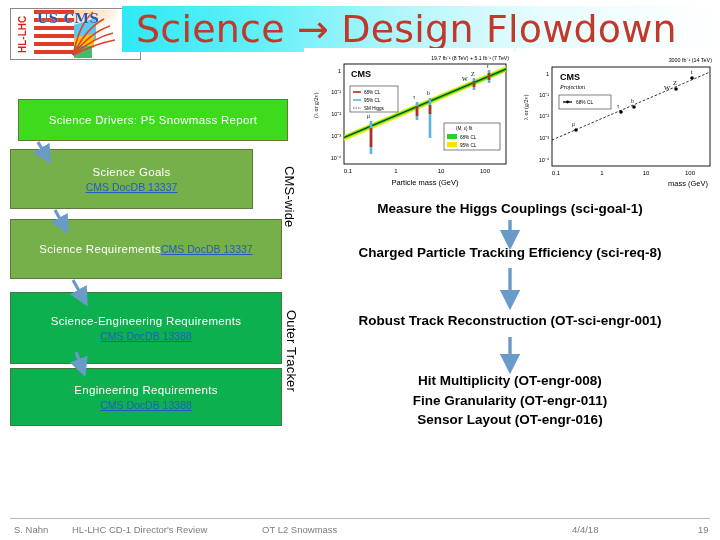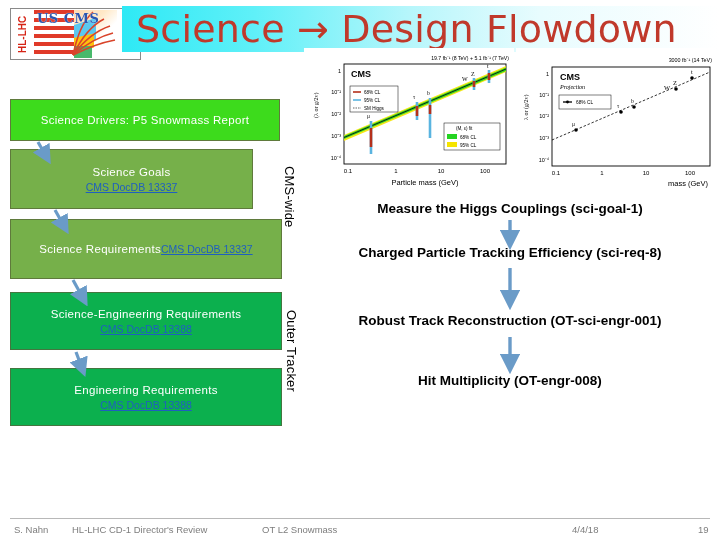--- a/index.html
+++ b/index.html
@@ -140,38 +140,38 @@
   }
   .flowbox .bl {
     display: block;
     font-size: 10.5px;
     color: #1f5fbf;
     text-decoration: underline;
     line-height: 14px;
   }
 
   #box-drivers {
-    left: 10px; top: 99px; width: 270px; height: 42px;
+    left: 18px; top: 99px; width: 270px; height: 42px;
     background: #3ddb1c;
     display: flex; align-items: center; justify-content: center;
   }
   #box-drivers .bt { font-size: 11.5px; }
 
   #box-goals {
     left: 10px; top: 149px; width: 243px; height: 60px;
     background: #76b04a;
     display: flex; flex-direction: column; align-items: center; justify-content: center;
   }
   #box-reqs {
     left: 10px; top: 219px; width: 272px; height: 60px;
     background: #76b04a;
     display: flex; align-items: center; justify-content: center;
   }
   #box-sci-engr {
-    left: 10px; top: 292px; width: 272px; height: 58px;
+    left: 10px; top: 292px; width: 272px; height: 72px;
     background: #0cb04e;
     border-color: #44763f;
     display: flex; flex-direction: column; align-items: center; justify-content: center; text-align: center;
   }
   #box-engr {
     left: 10px; top: 368px; width: 272px; height: 58px;
     background: #0cb04e;
     border-color: #44763f;
     display: flex; flex-direction: column; align-items: center; justify-content: center;
   }
@@ -405,20 +405,22 @@
 </svg>
 
 <div id="vlabel-cmswide" class="vlabel">CMS-wide</div>
 <div id="vlabel-ot" class="vlabel">Outer Tracker</div>
 
 <div id="rt-goal" class="rtext">Measure the Higgs Couplings (sci-goal-1)</div>
 <div id="rt-req" class="rtext">Charged Particle Tracking Efficiency (sci-req-8)</div>
 <div id="rt-engr" class="rtext">Robust Track Reconstruction (OT-sci-engr-001)</div>
 <div id="rt-list" class="rtext">
   <div>Hit Multiplicity (OT-engr-008)</div>
+  <div>Fine Granularity (OT-engr-011)</div>
+  <div>Sensor Layout (OT-engr-016)</div>
 </div>
 
 <svg class="arrow" style="left:0;top:0;width:720px;height:540px;pointer-events:none;">
   <g stroke="#6a9bc8" stroke-width="3.4" fill="none" marker-end="url(#ah2)">
     <line x1="510" y1="220" x2="510" y2="240"></line>
     <line x1="510" y1="268" x2="510" y2="300"></line>
     <line x1="510" y1="337" x2="510" y2="364"></line>
   </g>
 </svg>
 

